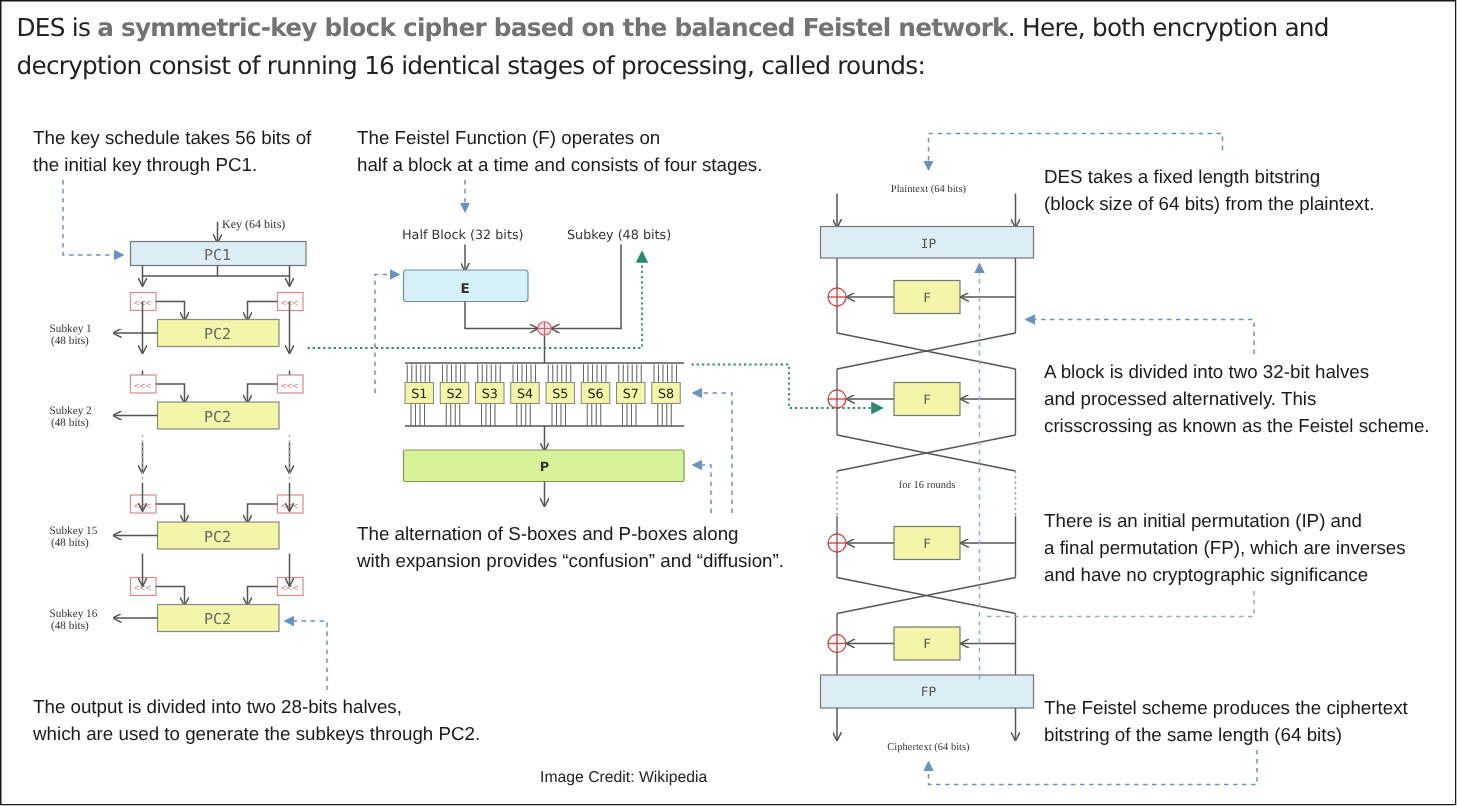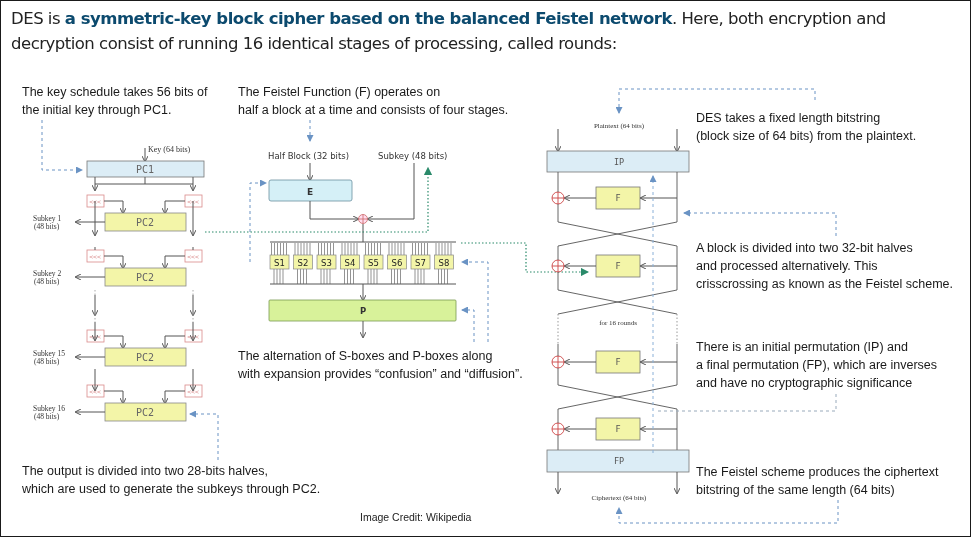--- a/index.html
+++ b/index.html
@@ -6,21 +6,21 @@
   body { width: 971px; height: 537px; position: relative; overflow: hidden; }
   #frame {
     position: absolute; left: 0; top: 0; width: 969px; height: 535px;
     border: 1px solid #1a1a1a; background: #ffffff;
   }
   #intro {
     position: absolute; left: 10px; top: 5px; width: 950px;
     font-family: "DejaVu Sans", sans-serif; font-size: 16.5px; line-height: 25px;
     color: #222; letter-spacing: -0.5px;
   }
-  #intro b { font-weight: bold; color: #0c4a6e; }
+  #intro b { font-weight: bold; color: #737373; }
   #diagram { position: absolute; left: 0; top: 0; }
 </style>
 </head>
 <body>
 
 <div id="frame">
   <div id="intro">
     <span>DES is </span><b>a symmetric-key block cipher based on the balanced Feistel network</b><span>. Here, both encryption and decryption consist of running 16 identical stages of processing, called rounds:</span>
   </div>
 </div>

